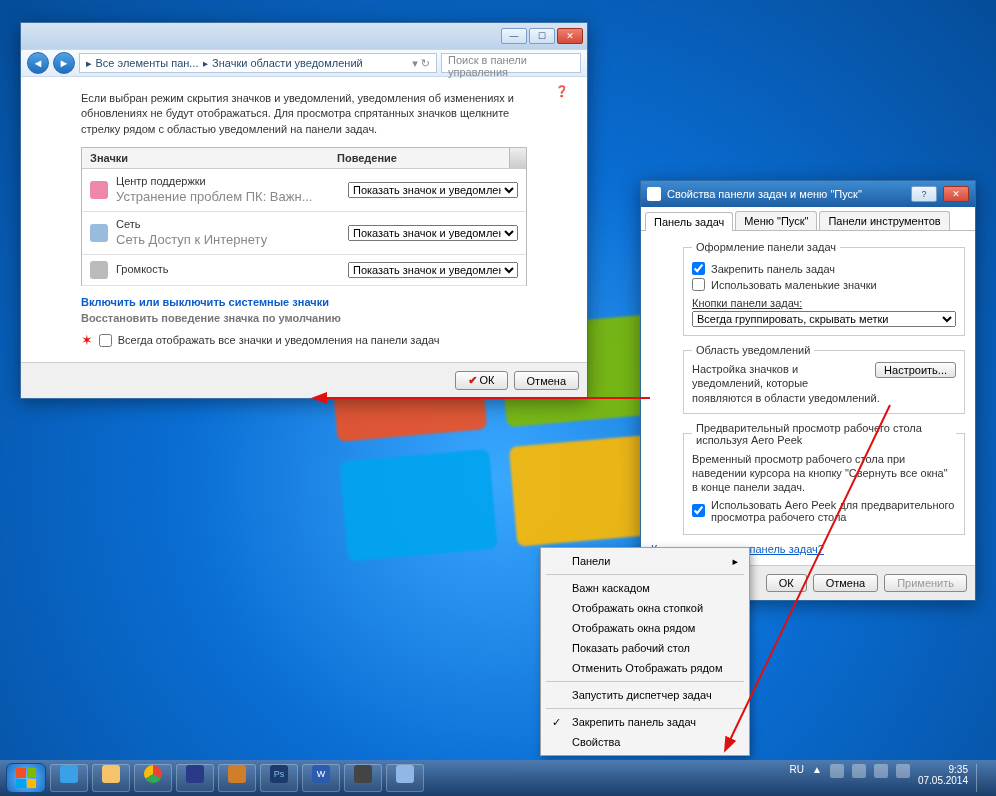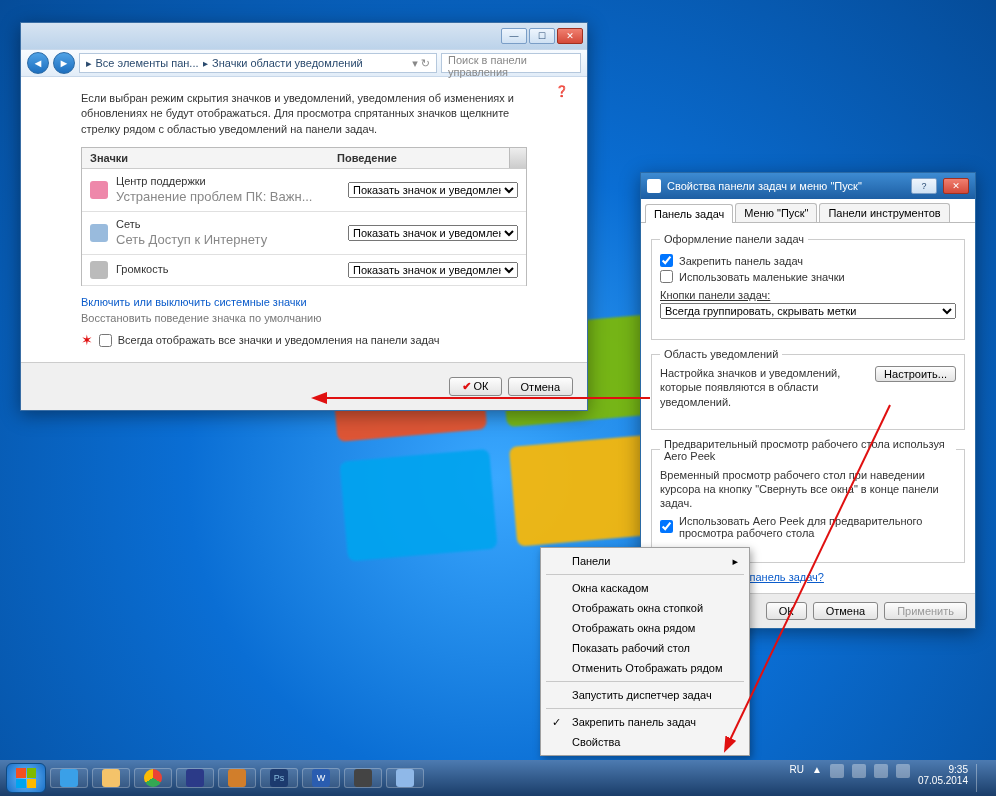--- a/index.html
+++ b/index.html
@@ -30,38 +30,38 @@
 .win1 .tbl .hdr { display:flex; background:#f4f4f4; border-bottom:1px solid #ccc; font-weight:600;font-size:11px;}
 .win1 .tbl .hdr div { padding:4px 8px;}
 .win1 .tbl .hdr .c1 {flex:1;}
 .win1 .tbl .hdr .c2 {width:180px;margin-left:36px;}
 .win1 .tbl .row { display:flex; align-items:center; padding:6px 8px; border-bottom:1px solid #e0e0e0;}
 .win1 .tbl .row .ic { width:18px;height:18px;background:#bbb; border-radius:3px; margin-right:8px;}
 .win1 .tbl .row .txt {flex:1;line-height:1.25;}
 .win1 .tbl .row .txt .sub{color:#888;font-size:13px;}
 .win1 .tbl .row select{width:170px;font-size:11px;}
 .win1 .links { margin-top:10px; }
-.win1 .links a { color:#0b5ccb; text-decoration:none; display:block; margin:4px 0; font-size:11px;}
+.win1 .links a { color:#0b5ccb; text-decoration:none; display:block; margin:4px 0; font-size:11px;font-weight:bold;}
 .win1 .links .gray { color:#777;}
 .win1 .chk { margin-top:8px; display:flex; align-items:center; gap:6px;}
 .win1 .chk .star{color:#e01010;font-size:14px;}
-.win1 .footer { background:#f0f0f0; border-top:1px solid #ccc; padding:14px; display:flex; justify-content:flex-end; gap:6px;}
+.win1 .footer { background:#f0f0f0; border-top:1px solid #ccc; padding:8px; display:flex; justify-content:flex-end; gap:6px;}
 .win1 .footer button, .win2 .footer button { font-size:11px; padding:2px 12px; border:1px solid #888; background:linear-gradient(#fdfdfd,#e3e3e3); border-radius:3px;}
 .win1 .footer .okmark{color:#e01010;font-weight:bold;margin-right:2px;}
 
 
-.win2 { position: absolute; right: 20px; top: 172px; width: 336px; background:#ececec; border:1px solid #2b6aa5; box-shadow:0 4px 18px rgba(0,0,0,0.4);}
+.win2 { position: absolute; right: 20px; top: 180px; width: 336px; background:#ececec; border:1px solid #2b6aa5; box-shadow:0 4px 18px rgba(0,0,0,0.4);}
 .win2 .titlebar{height:26px;background:linear-gradient(#3d8bd2,#1d5ea3);display:flex;align-items:center;padding:0 6px;color:#fff;font-size:11px;gap:6px;}
 .win2 .titlebar .ticon{width:14px;height:14px;background:#fff;border-radius:2px;}
 .win2 .titlebar .spacer{flex:1;}
 .win2 .tabs{display:flex;background:#fff;border-bottom:1px solid #bbb;padding:4px 4px 0 4px;font-size:11px;gap:2px;}
 .win2 .tabs .tab{border:1px solid #bbb;border-bottom:none;padding:3px 8px;background:#f4f4f4;border-radius:3px 3px 0 0;}
 .win2 .tabs .tab.active{background:#fff;position:relative;top:1px;}
 .win2 .panel{background:#fff;padding:10px;font-size:11px;color:#333;}
-.win2 fieldset{border:1px solid #ccc;padding:6px 8px 20px 8px;margin-bottom:8px;}
+.win2 fieldset{border:1px solid #ccc;padding:6px 8px 8px 8px;margin-bottom:8px;margin-left:32px;}
 .win2 legend{font-size:11px;padding:0 4px;}
 .win2 .chkline{display:flex;align-items:center;gap:6px;margin:3px 0;}
 .win2 label{font-size:11px;}
 .win2 select{width:100%;font-size:11px;margin-top:2px;}
 .win2 .notif{line-height:1.3;}
 .win2 .notif .cfg{float:right;font-size:11px;padding:1px 8px;border:1px solid #888;background:linear-gradient(#fdfdfd,#e3e3e3);border-radius:3px;margin-left:6px;}
 .win2 .link{color:#0b5ccb;text-decoration:underline;cursor:pointer;}
 .win2 .footer{background:#ececec;border-top:1px solid #ccc;padding:8px;display:flex;justify-content:flex-end;gap:6px;}
 
 
@@ -72,21 +72,21 @@
 .ctx .item.chk::before{content:"✓";position:absolute;left:8px;}
 
 
 .tb{position:absolute;left:0;right:0;bottom:0;height:36px;background:linear-gradient(#4d7bb1,#1a3d69);display:flex;align-items:center;padding:0 6px;gap:4px;}
 .tb .start{width:40px;height:30px;border-radius:6px;background:radial-gradient(circle,#6fc0ff,#1a6fc7);border:1px solid #0d4982;display:flex;align-items:center;justify-content:center;}
 .tb .start .orb{width:20px;height:20px;display:grid;grid-template:1fr 1fr/1fr 1fr;gap:1px;}
 .tb .start .orb div:nth-child(1){background:#f25022;}
 .tb .start .orb div:nth-child(2){background:#7fba00;}
 .tb .start .orb div:nth-child(3){background:#00a4ef;}
 .tb .start .orb div:nth-child(4){background:#ffb900;}
-.tb .pin{width:38px;height:20px;border:1px solid rgba(255,255,255,0.25);border-radius:3px;background:rgba(255,255,255,0.08);display:flex;align-items:flex-start;justify-content:center;}
+.tb .pin{width:38px;height:28px;border:1px solid rgba(255,255,255,0.25);border-radius:3px;background:rgba(255,255,255,0.08);display:flex;align-items:flex-start;justify-content:center;}
 .tb .pin .ic{width:18px;height:18px;border-radius:3px;}
 .tb .spacer{flex:1;}
 .tb .tray{display:flex;gap:8px;color:#fff;font-size:10px;padding-right:6px;}
 .tb .tray .ticon{width:14px;height:14px;background:rgba(255,255,255,0.35);border-radius:2px;}
 .tb .clock{text-align:right;line-height:1.1;}
 
 
 .arrow{position:absolute;pointer-events:none;}
 .arrow svg{overflow:visible;}
 </style>
@@ -200,39 +200,39 @@
     <fieldset>
       <legend>Область уведомлений</legend>
       <div class="notif">
         <button class="cfg">Настроить...</button>
         <span>Настройка значков и уведомлений, которые появляются в области уведомлений.</span>
       </div>
       <div style="clear:both;"></div>
     </fieldset>
     <fieldset>
       <legend>Предварительный просмотр рабочего стола используя Aero Peek</legend>
-      <div style="line-height:1.3;margin-bottom:4px;">Временный просмотр рабочего стол при наведении курсора на кнопку "Свернуть все окна" в конце панели задач.</div>
+      <div style="line-height:1.3;margin-bottom:4px;">Временный просмотр рабочего стола при наведении курсора на кнопку "Свернуть все окна" в конце панели задач.</div>
       <div class="chkline">
           <input type="checkbox" checked="" style="">
           <label>Использовать Aero Peek для предварительного просмотра рабочего стола</label>
         </div>
     </fieldset>
     <div><span class="link">Как настраивается панель задач?</span></div>
   </div>
   <div class="footer">
     <button>ОК</button>
     <button>Отмена</button>
     <button disabled="" style="color:#999;">Применить</button>
   </div>
 </div>
 
 <div class="ctx" id="ctxmenu">
     <div class="item sub">Панели</div>
     <div class="sep"></div>
-    <div class="item">Окна каскадом</div>
+    <div class="item">Важн каскадом</div>
     <div class="item">Отображать окна стопкой</div>
     <div class="item">Отображать окна рядом</div>
     <div class="item">Показать рабочий стол</div>
     <div class="item">Отменить Отображать рядом</div>
     <div class="sep"></div>
     <div class="item">Запустить диспетчер задач</div>
     <div class="sep"></div>
     <div class="item chk">Закрепить панель задач</div>
     <div class="item">Свойства</div>
   </div>

